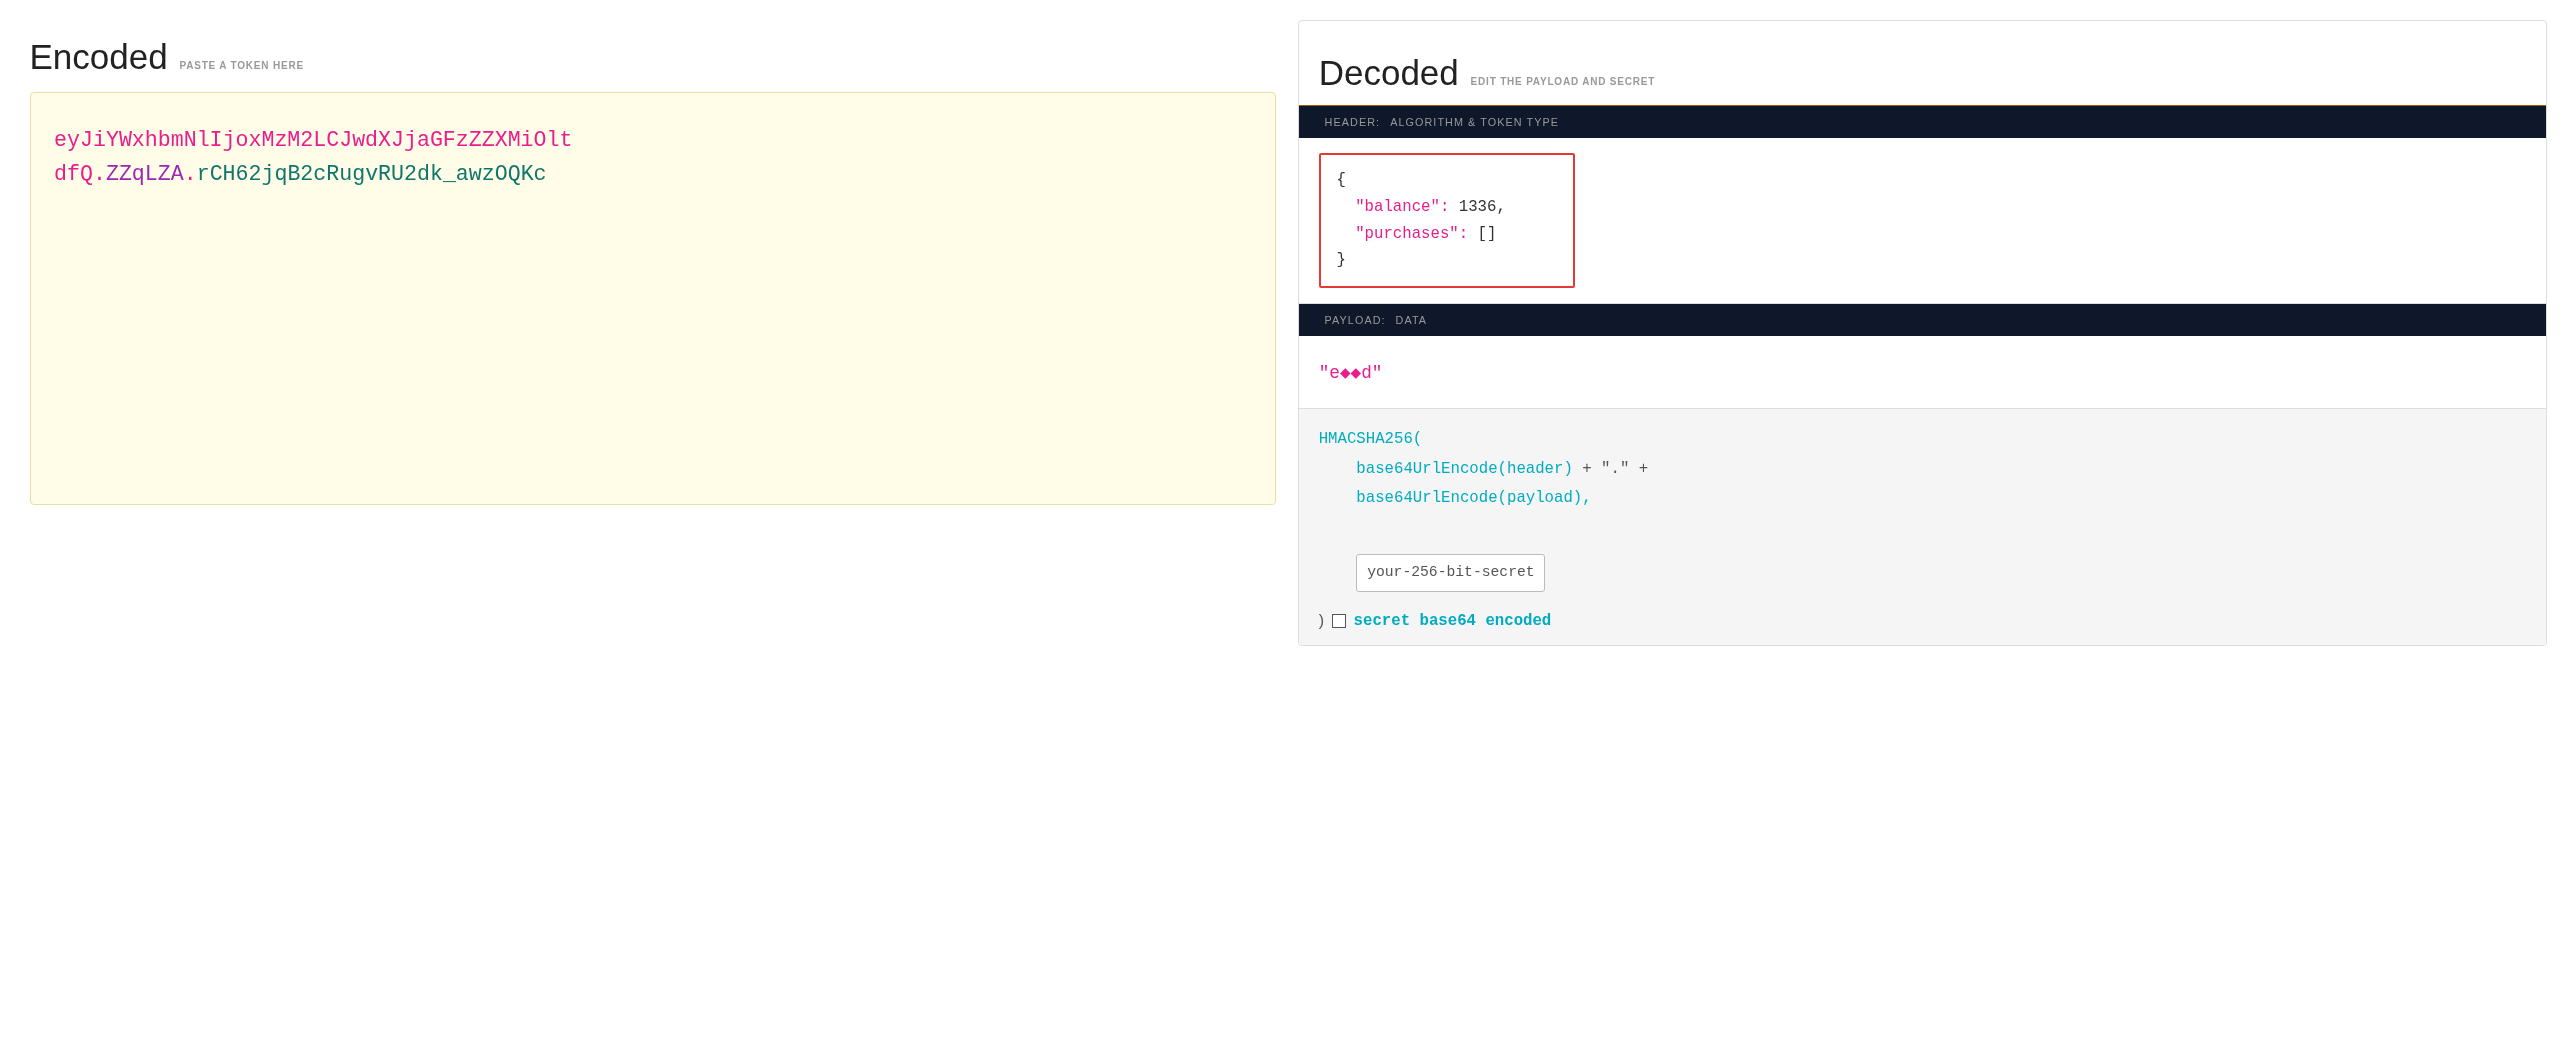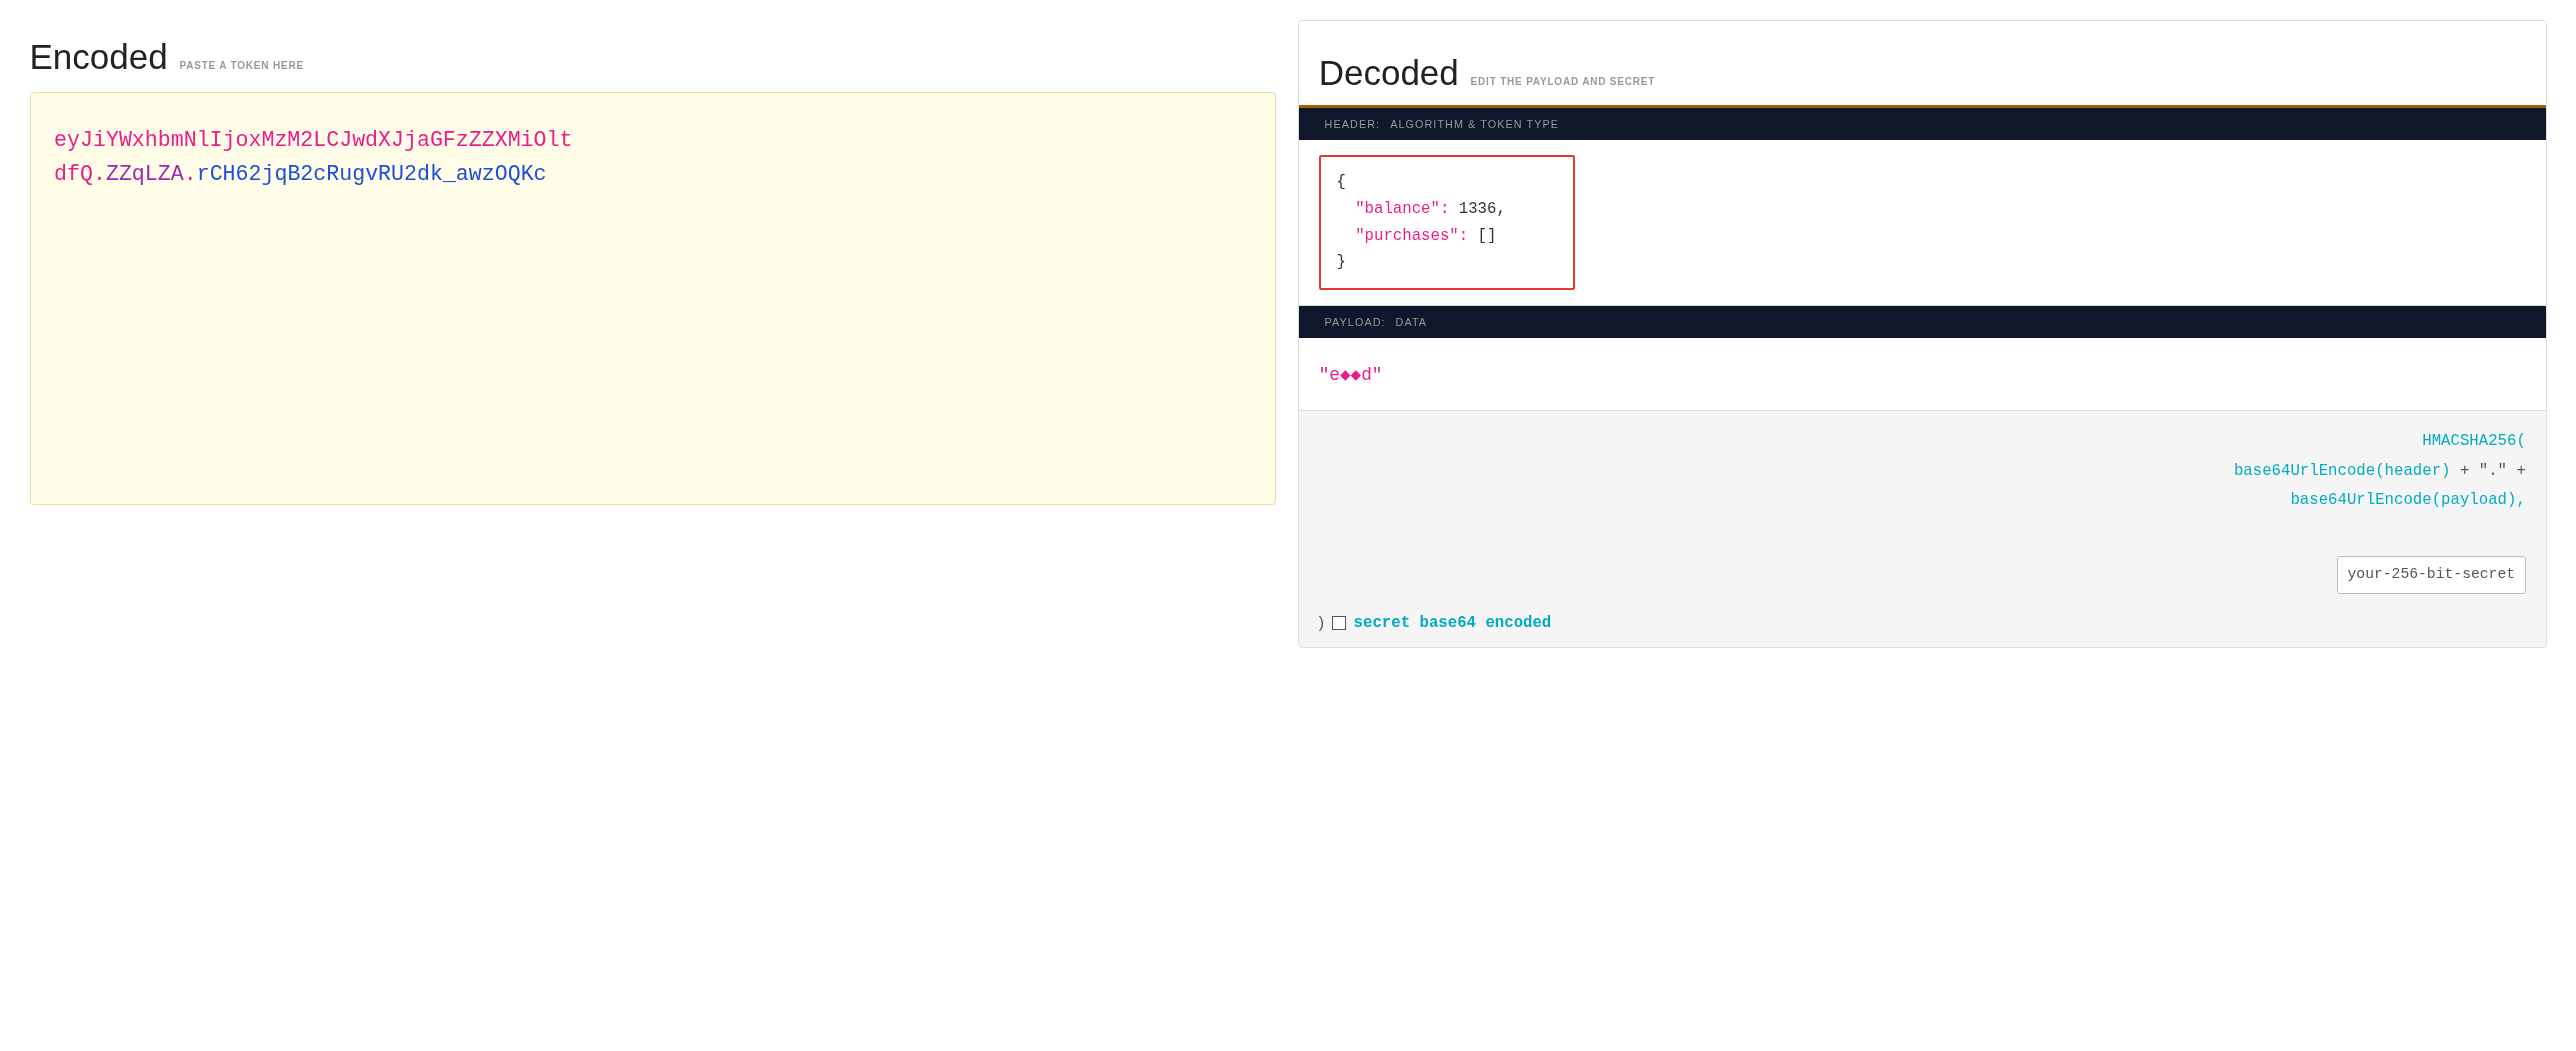--- a/index.html
+++ b/index.html
@@ -55,21 +55,21 @@
 
     .encoded-token {
       font-family: Liberation Mono, monospace;
       font-size: 21.6px;
       line-height: 1.6;
       word-break: break-all;
     }
 
     .token-red { color: #e91e8c; }
     .token-purple { color: #9c27b0; }
-    .token-cyan { color: #1d4ed8; text-align: right; }
+    .token-cyan { color: #0f766e; text-align: right; }
 
     
     .right-panel {
       flex: 1;
       min-width: 0;
       border: 1px solid #ddd;
       border-radius: 3.9px;
       overflow: hidden;
     }
 
@@ -137,21 +137,20 @@
       padding: 9.8px 19.7px 0 19.7px;
       background: #f5f5f5;
     }
 
     .verify-code {
       font-family: 'Courier New', Courier, monospace;
       font-size: 15.7px;
       line-height: 1.9;
       padding: 15.7px 19.7px 19.7px 19.7px;
       background: #f5f5f5;
-      text-align: right;
     }
 
     .vc-func { color: #00acc1; }
     .vc-param { color: #00acc1; }
     .vc-op { color: #555; }
 
     .secret-input-box {
       display: inline-block;
       border: 1px solid #bbb;
       border-radius: 2.9px;
@@ -184,21 +183,21 @@
       font-size: 15.7px;
       font-weight: 700;
       color: #00acc1;
     }
 
     .right-panel-header {
       display: flex;
       align-items: baseline;
       gap: 11.8px;
       padding: 15.7px 19.7px 11.8px 19.7px;
-      border-bottom: 3px solid #a16207;
+      border-bottom: 1px solid #a16207;
     }
   </style>
 </head>
 <body>
 
 <div class="main-layout">
 
   <div class="left-panel">
     <div class="section-header">
       <h1 class="section-title">Encoded</h1>

